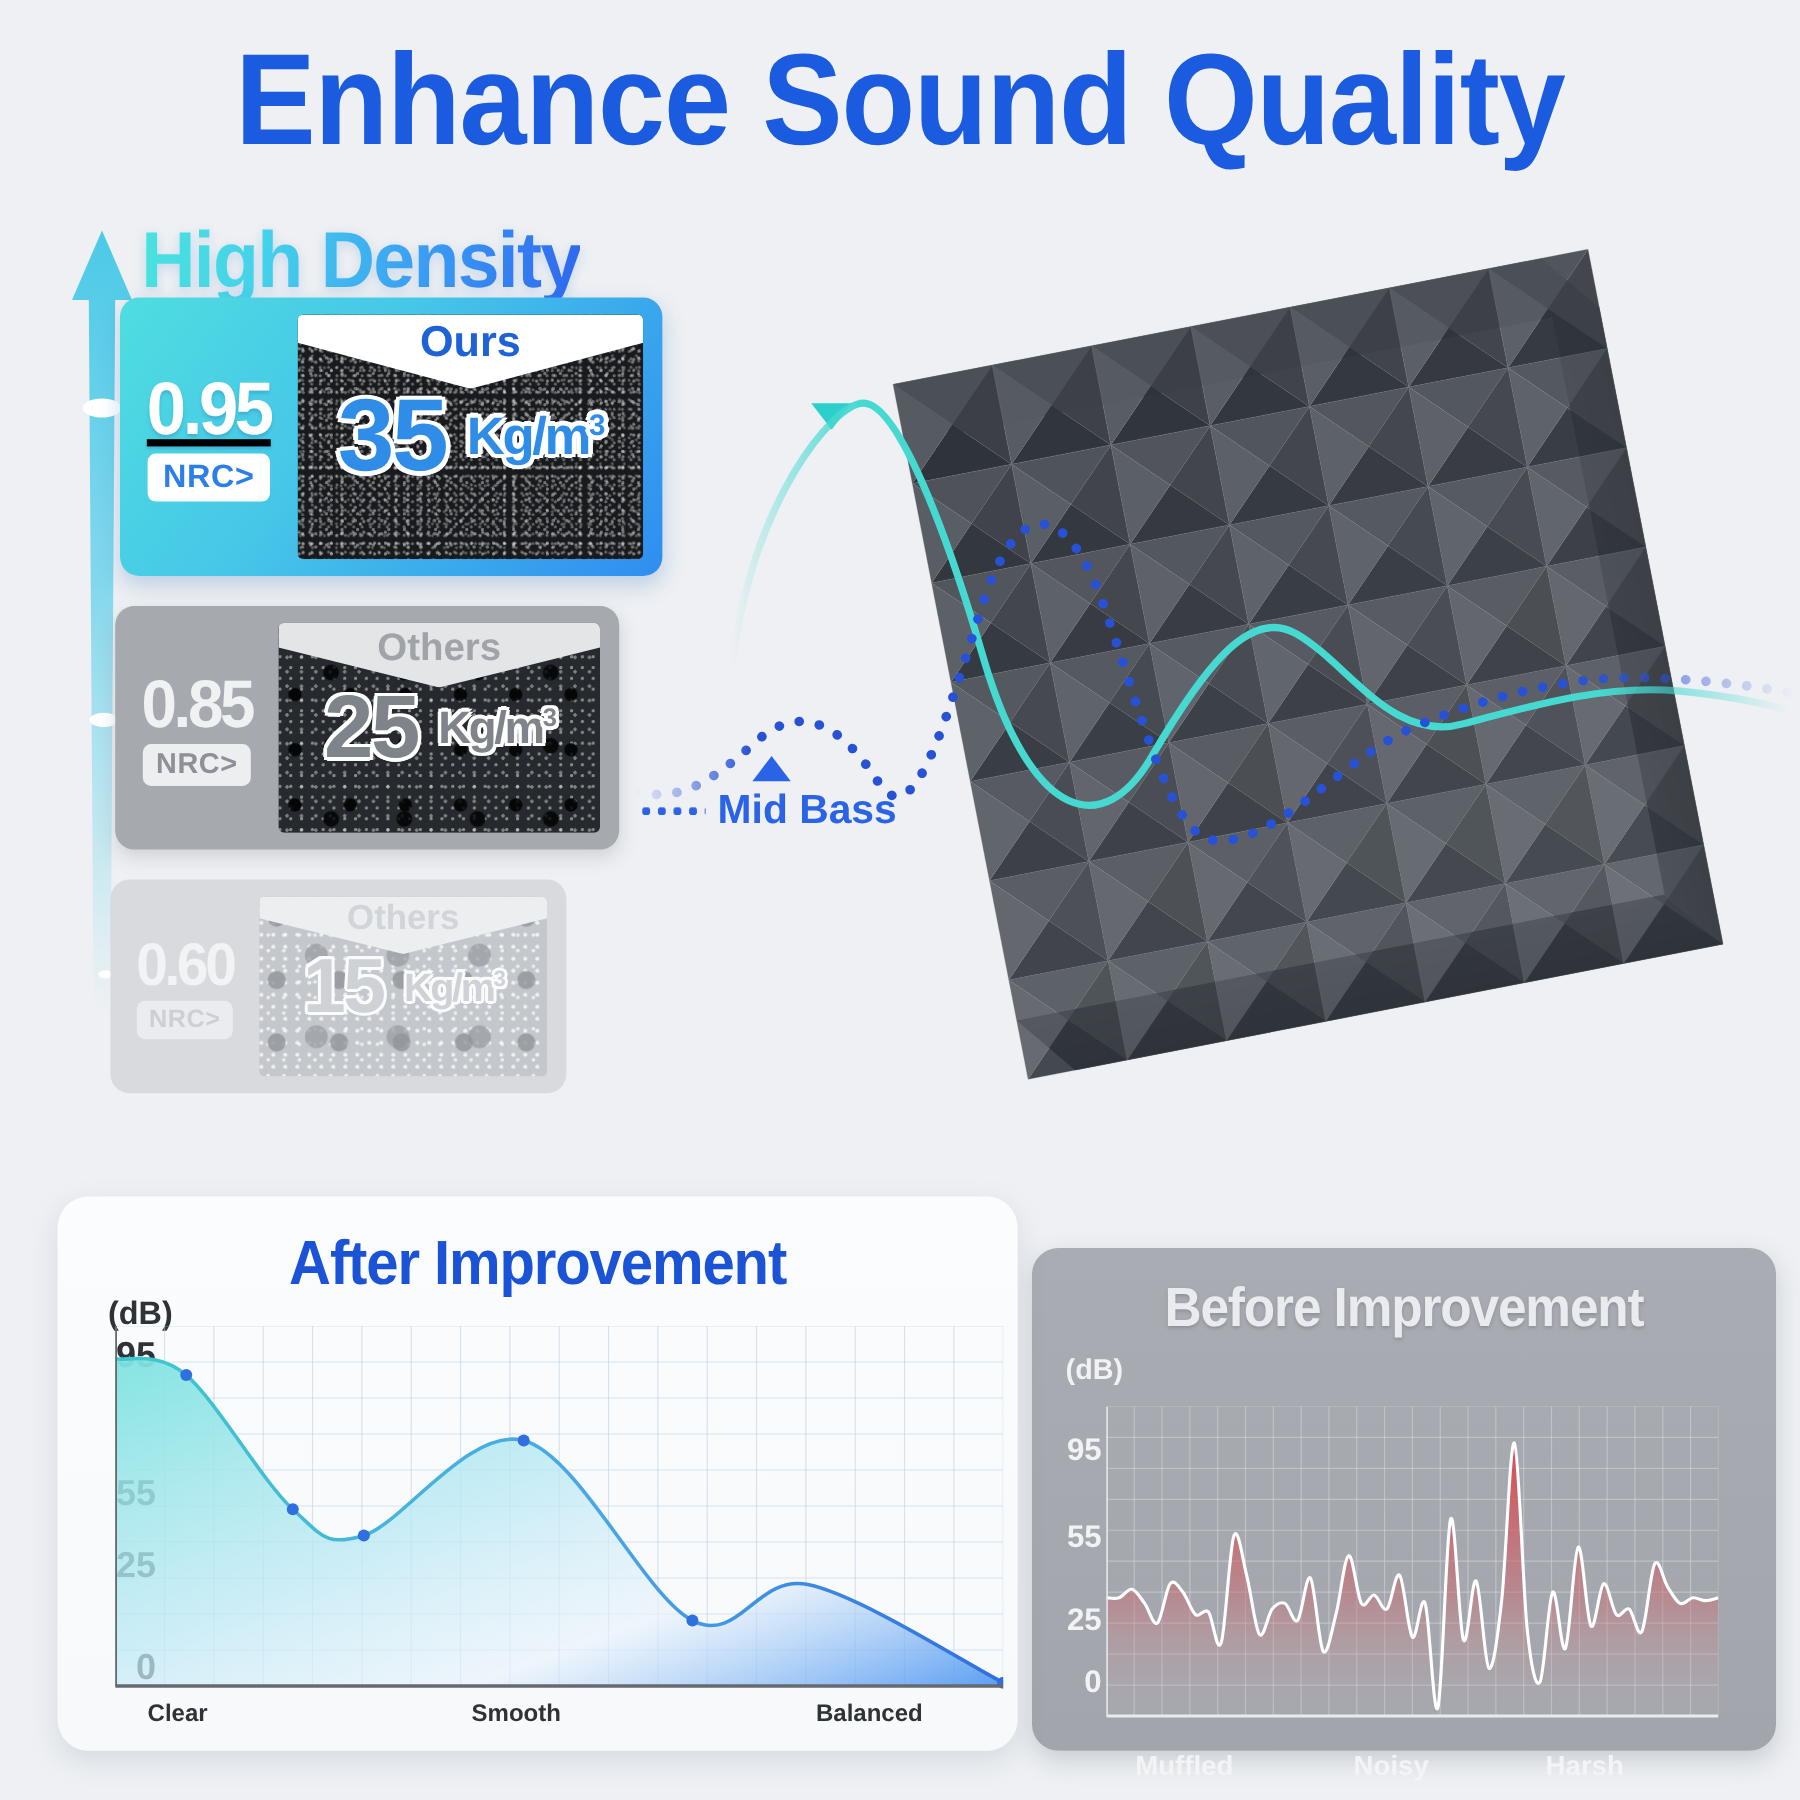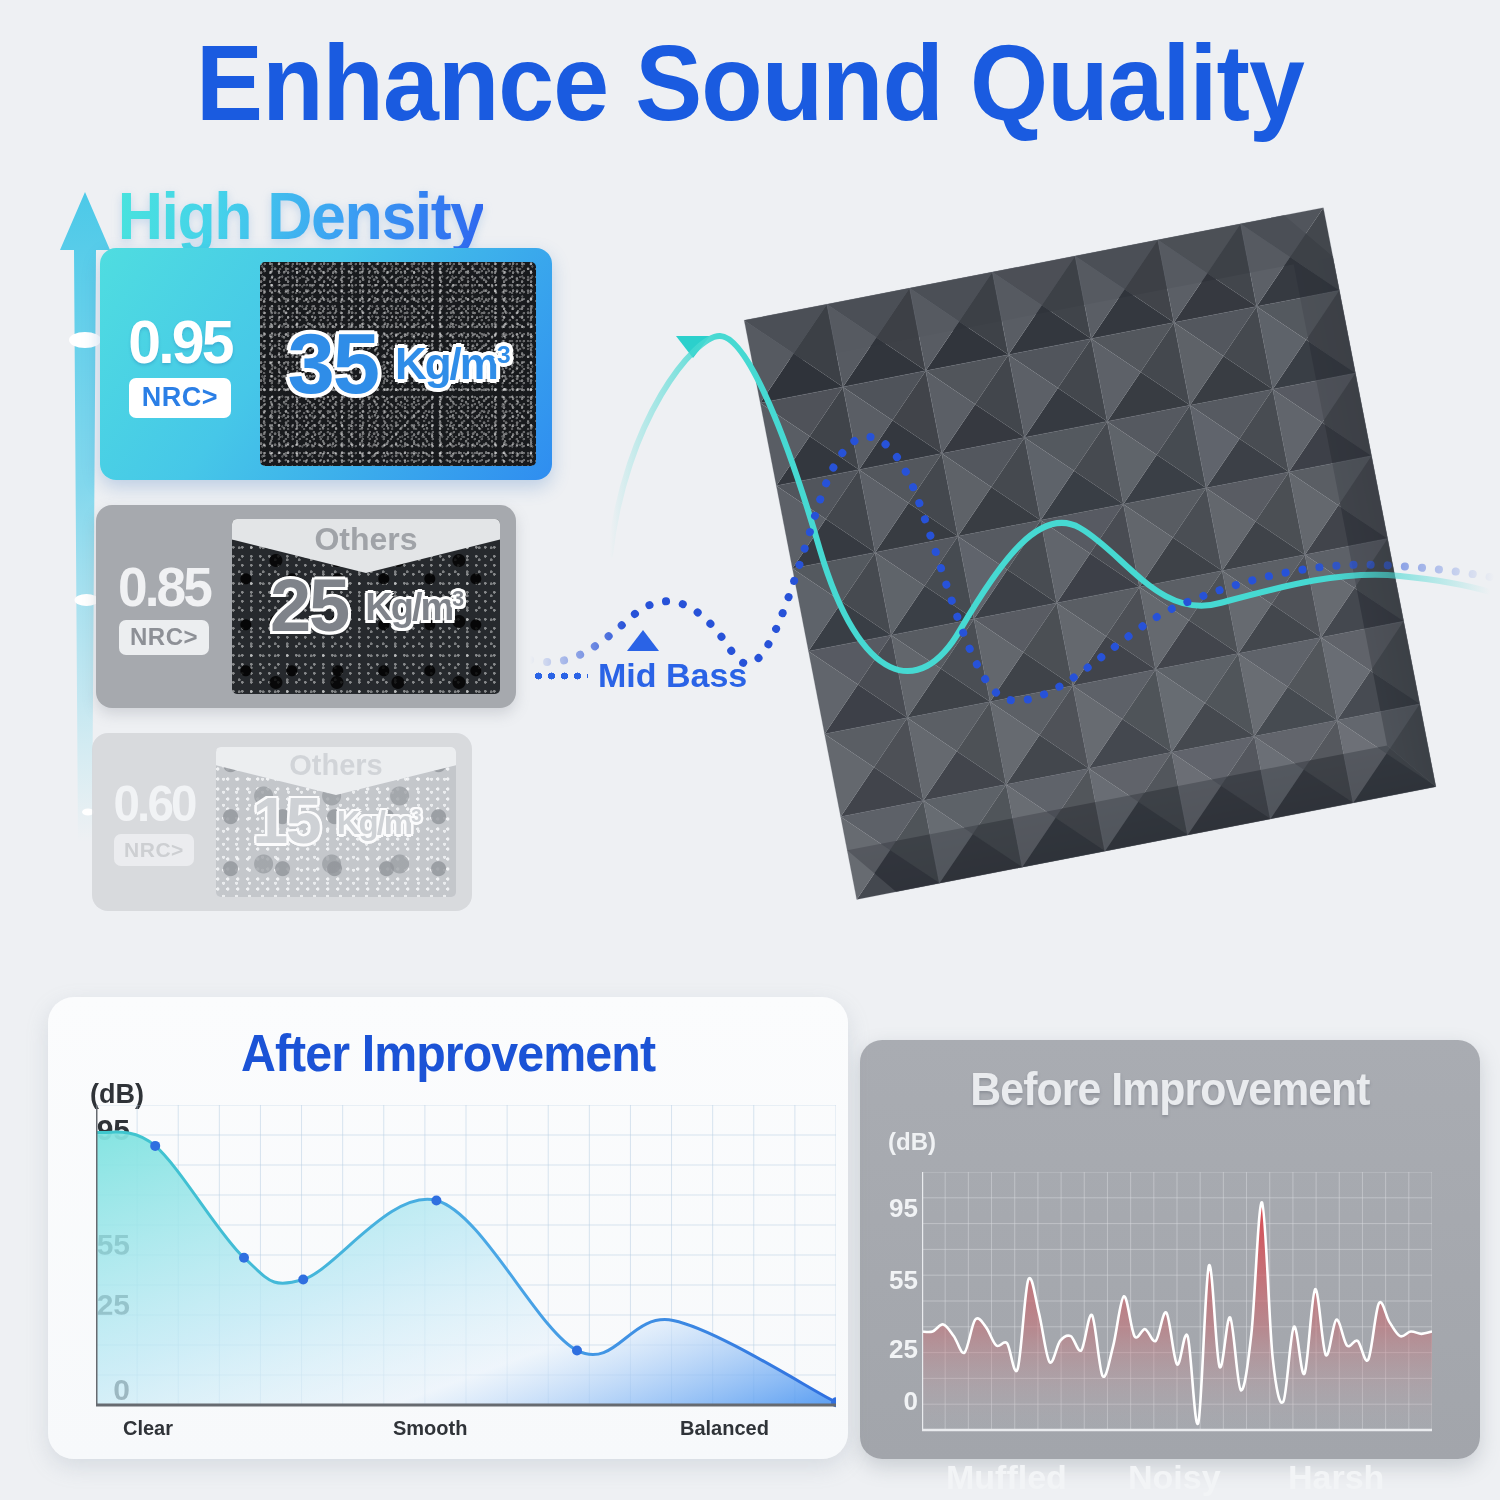--- a/index.html
+++ b/index.html
@@ -57,21 +57,21 @@
     background:#a6a9ae;
     box-shadow:0 6px 14px rgba(120,125,135,.25);
   }
   #card-others-2{
     left:92px; top:733px; width:380px; height:178px;
     background:#d2d4d8;
     opacity:.78;
   }
 
   .nrc-block{ text-align:center; flex:0 0 auto; }
-  #card-ours .nrc-block{ width:160px; }
+  #card-ours .nrc-block{ width:148px;text-decoration:underline; }
   #card-others-1 .nrc-block{ width:136px; }
   #card-others-2 .nrc-block{ width:124px; }
 
   .nrc-value{
     font-weight:bold; letter-spacing:-3px;
     transform:scaleX(.95);
     line-height:1;
   }
   #card-ours .nrc-value{ font-size:62px; color:#ffffff; text-shadow:0 2px 3px rgba(30,90,160,.25); }
   #card-others-1 .nrc-value{ font-size:56px; color:#f0f1f3; }
@@ -208,21 +208,21 @@
   .unit-lbl{ position:absolute; font-weight:bold; }
   #unit-after{ left:42px; top:82px; font-size:27px; color:#2f3338; }
   #unit-before{ left:28px; top:88px; font-size:24px; color:#f0f2f4; }
 
   .ylab{ position:absolute; font-weight:bold; text-align:right; }
   #card-after .ylab{ color:#2f3338; font-size:30px; width:52px; }
   #card-before .ylab{ color:#f1f3f5; font-size:26px; width:44px; }
 
   .xlab{ position:absolute; font-weight:bold; }
   #card-after .xlab{ color:#2f3338; font-size:20px; }
-  #card-before .xlab{ color:#f2f4f6; font-size:34px; }
+  #card-before .xlab{ color:#f2f4f6; font-size:23px; }
 </style>
 </head>
 <body>
 
 <div class="stage">
 
   <div id="main-title">Enhance Sound Quality</div>
 
   <svg id="density-arrow" width="110" height="700" viewBox="0 0 110 700">
     <defs>
@@ -240,20 +240,24 @@
   </svg>
 
   <div id="hd-title">High Density</div>
 
   <div class="cmp-card" id="card-ours">
     <div class="nrc-block">
       <div class="nrc-value">0.95</div>
       <div class="nrc-pill">NRC&gt;</div>
     </div>
     <div class="foam" id="foam-ours">
+      <div class="banner" id="banner-ours">
+        <div class="bg"></div>
+        <span class="txt">Ours</span>
+      </div>
       <div class="dens" id="dens-ours">
         <span class="num">35</span>
         <span class="unit"><span>Kg/m</span><sup>3</sup></span>
       </div>
     </div>
   </div>
 
   <div class="cmp-card" id="card-others-1">
     <div class="nrc-block">
       <div class="nrc-value">0.85</div>

